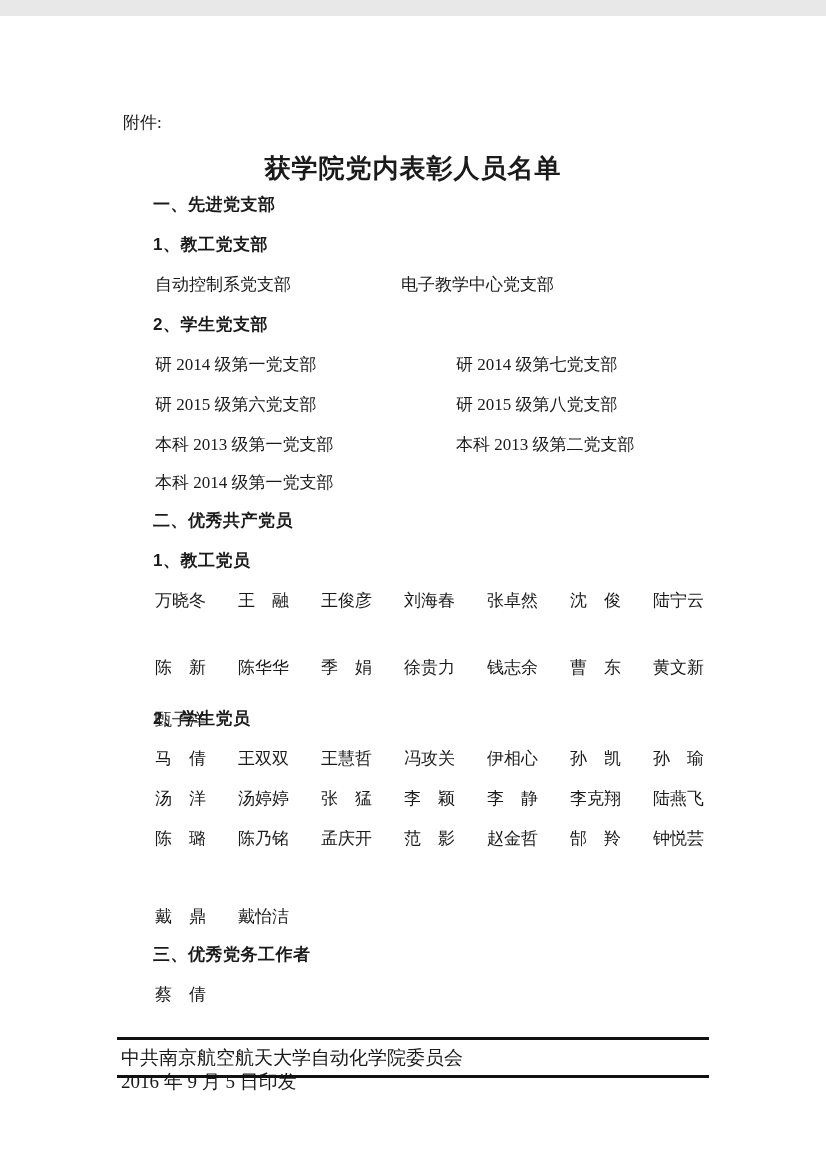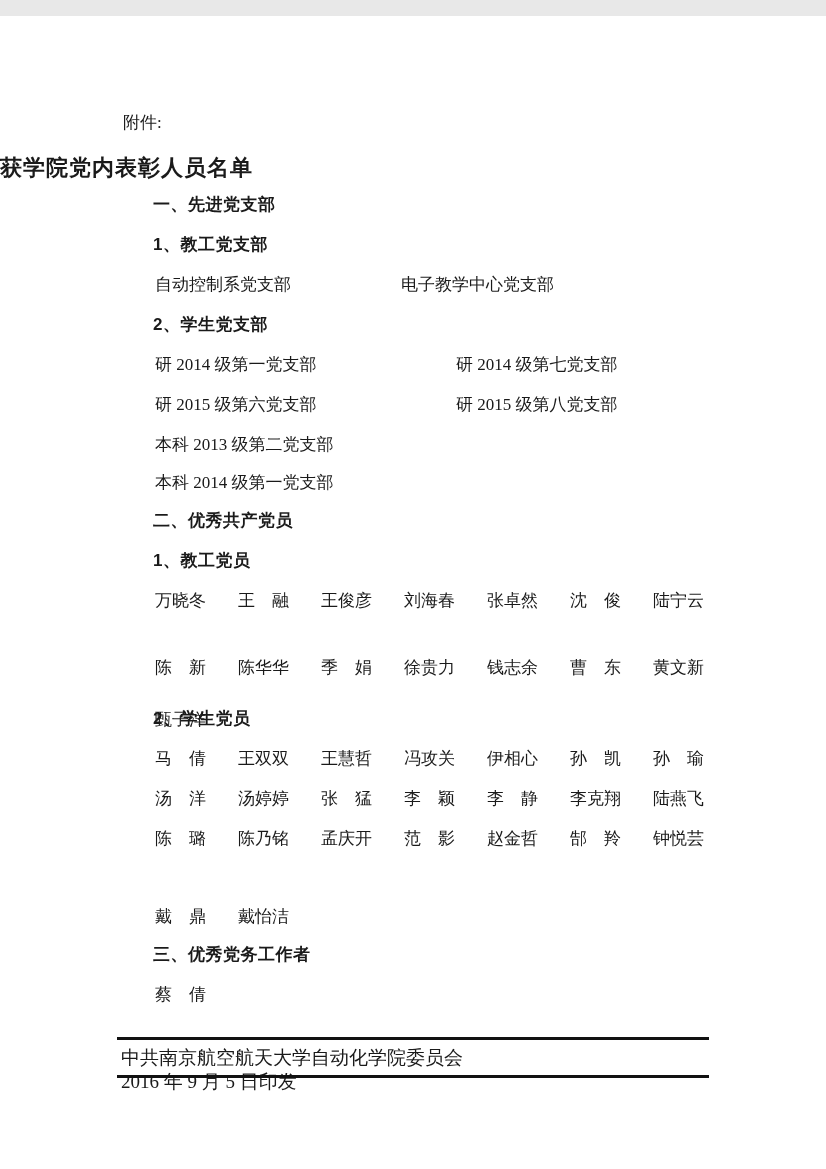--- a/index.html
+++ b/index.html
@@ -13,24 +13,24 @@
     color: #1a1a1a;
     overflow: hidden;
   }
   .abs { position: absolute; white-space: nowrap; }
   .attachment {
     left: 123px; top: 97px;
     font-size: 17px; line-height: 20px;
   }
   .doc-title {
     left: 0; top: 139px; width: 826px;
-    text-align: left;
+    text-align: center;
     font-family: "Liberation Sans", "DejaVu Sans", sans-serif;
     font-weight: bold;
-    font-size: 22px; line-height: 26px;
+    font-size: 26px; line-height: 26px;
     letter-spacing: 1px;
   }
   .heading {
     left: 153px;
     font-family: "Liberation Sans", "DejaVu Sans", sans-serif;
     font-weight: bold;
     font-size: 17px; line-height: 20px;
     letter-spacing: 0.5px;
   }
   .bodyline {
@@ -83,20 +83,21 @@
 
   <div class="abs bodyline row-branch colw-270" style="top:339px">
       <span>研 2014 级第一党支部</span>
       <span>研 2014 级第七党支部</span>
     </div>
   <div class="abs bodyline row-branch colw-270" style="top:379px">
       <span>研 2015 级第六党支部</span>
       <span>研 2015 级第八党支部</span>
     </div>
   <div class="abs bodyline row-branch colw-270" style="top:419px">
+      <span>本科 2013 级第一党支部</span>
       <span>本科 2013 级第二党支部</span>
     </div>
   <div class="abs bodyline row-branch colw-270" style="top:457px">
       <span>本科 2014 级第一党支部</span>
     </div>
 
   <div class="abs heading" style="top:495px">二、优秀共产党员</div>
 
   <div class="abs heading" style="top:535px">1、教工党员</div>
 

